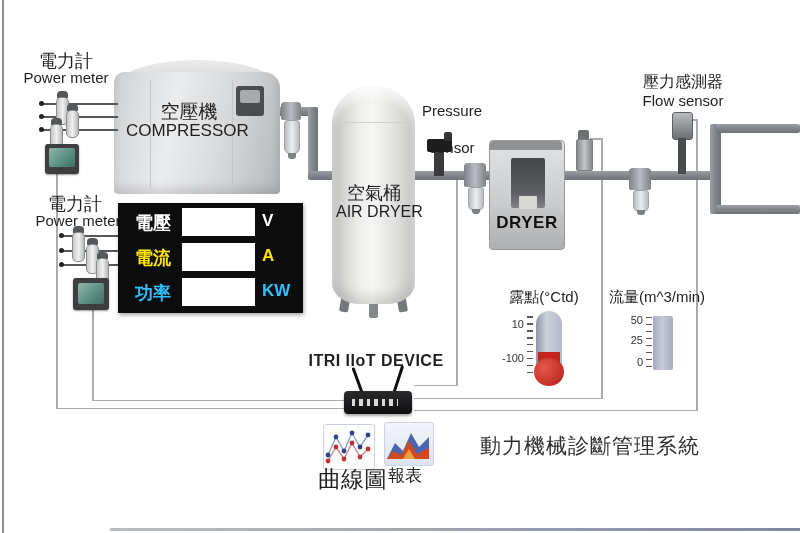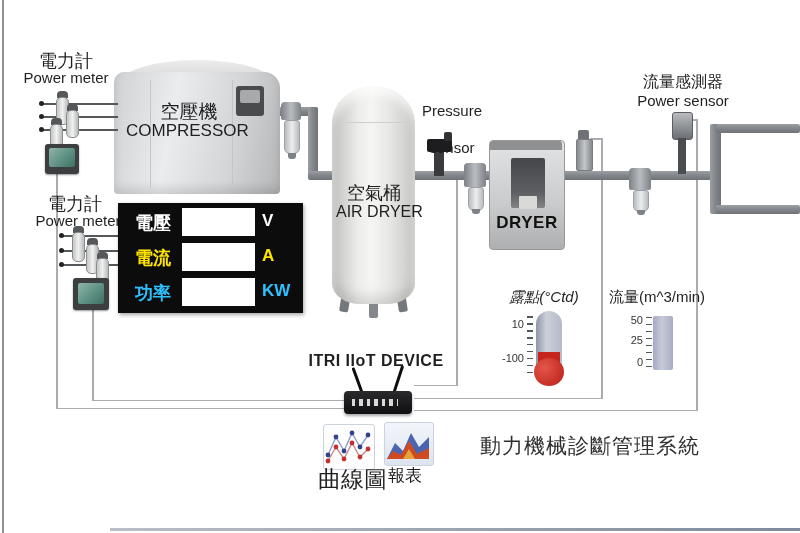--- a/index.html
+++ b/index.html
@@ -211,26 +211,26 @@
 
   <div class="abs t tc" style="left:158px;top:99px;width:62px;font-size:19px;">空壓機</div>
   <div class="abs t tc" style="left:126px;top:121px;width:122px;font-size:17px;">COMPRESSOR</div>
 
   <div class="abs t tc zh" style="left:343px;top:181px;width:62px;">空氣桶</div>
   <div class="abs t tc" style="left:336px;top:203px;width:76px;font-size:16px;">AIR DRYER</div>
 
   <div class="abs t tc en" style="left:416px;top:102px;width:72px;">Pressure</div>
   <div class="abs t tc en" style="left:420px;top:139px;width:64px;">sensor</div>
 
-  <div class="abs t tc" style="left:634px;top:72px;width:98px;font-size:16px;">流量感測器</div>
-  <div class="abs t tc en" style="left:634px;top:92px;width:98px;">Power sensor</div>
+  <div class="abs t tc" style="left:634px;top:72px;width:98px;font-size:16px;">壓力感測器</div>
+  <div class="abs t tc en" style="left:634px;top:92px;width:98px;">Flow sensor</div>
 
   <div class="abs t tc" style="left:306px;top:352px;width:140px;font-size:16px;letter-spacing:.5px;font-weight:bold;">ITRI IIoT DEVICE</div>
 
-  <div class="abs t tc gauge-title" style="left:496px;top:288px;width:96px;font-style:italic;">露點(°Ctd)</div>
+  <div class="abs t tc gauge-title" style="left:496px;top:288px;width:96px;">露點(°Ctd)</div>
   <div class="abs t tc gauge-title" style="left:602px;top:288px;width:110px;">流量(m^3/min)</div>
 
   <div class="abs t tc" style="left:318px;top:464px;width:60px;font-size:23px;">曲線圖</div>
   <div class="abs t tc" style="left:382px;top:464px;width:46px;font-size:17px;">報表</div>
 
   <div class="abs t sysline" style="left:480px;top:432px;width:240px;">動力機械診斷管理系統</div>
 
 </div>
 
 </body></html>

